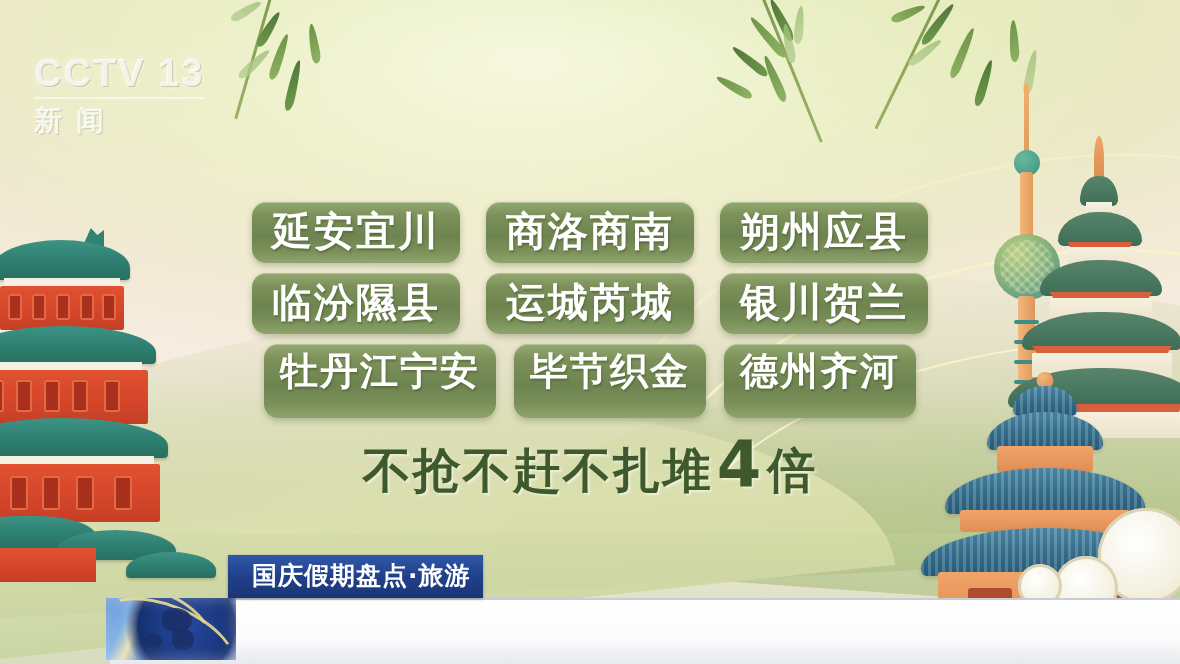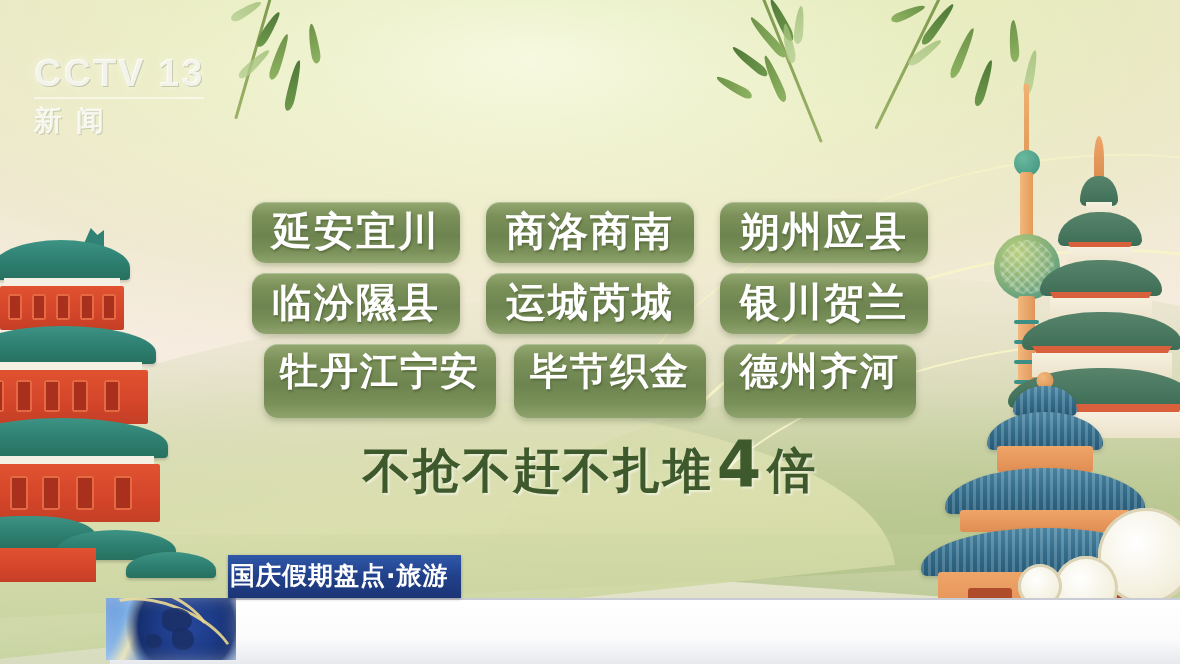--- a/index.html
+++ b/index.html
@@ -200,21 +200,21 @@
   }
   .lt-headline{
     position:absolute; left:238px; bottom:6px;
     font-size:44px; font-weight:bold; color:#141d5e;
     letter-spacing:2px; white-space:nowrap;
   }
   .lt-tag{
     position:absolute; left:228px; bottom:66px;
     background:linear-gradient(180deg,#2f58a8 0%,#21408a 50%,#1b3576 100%);
     color:#ffffff; font-weight:bold; font-size:25px;
-    padding:4px 12px 6px 2px; letter-spacing:1px;
+    padding:4px 12px 6px 24px; letter-spacing:1px;
     box-shadow:0 1px 3px rgba(0,0,0,.3);
     white-space:nowrap;
   }
   .lt-globe{
     position:absolute; left:106px; bottom:4px; width:130px; height:62px;
     background:
       radial-gradient(circle at 62% 45%, #27499c 0%, #1c3a86 35%, #16306f 55%, rgba(20,42,110,0) 70%),
       linear-gradient(115deg,#5d8fd6 0%,#7fb0e6 18%,#e8e2b9 28%,#4f7fc9 42%,#27499c 70%,#dfe8f5 88%,#8aa9d8 100%);
     overflow:hidden;
   }

